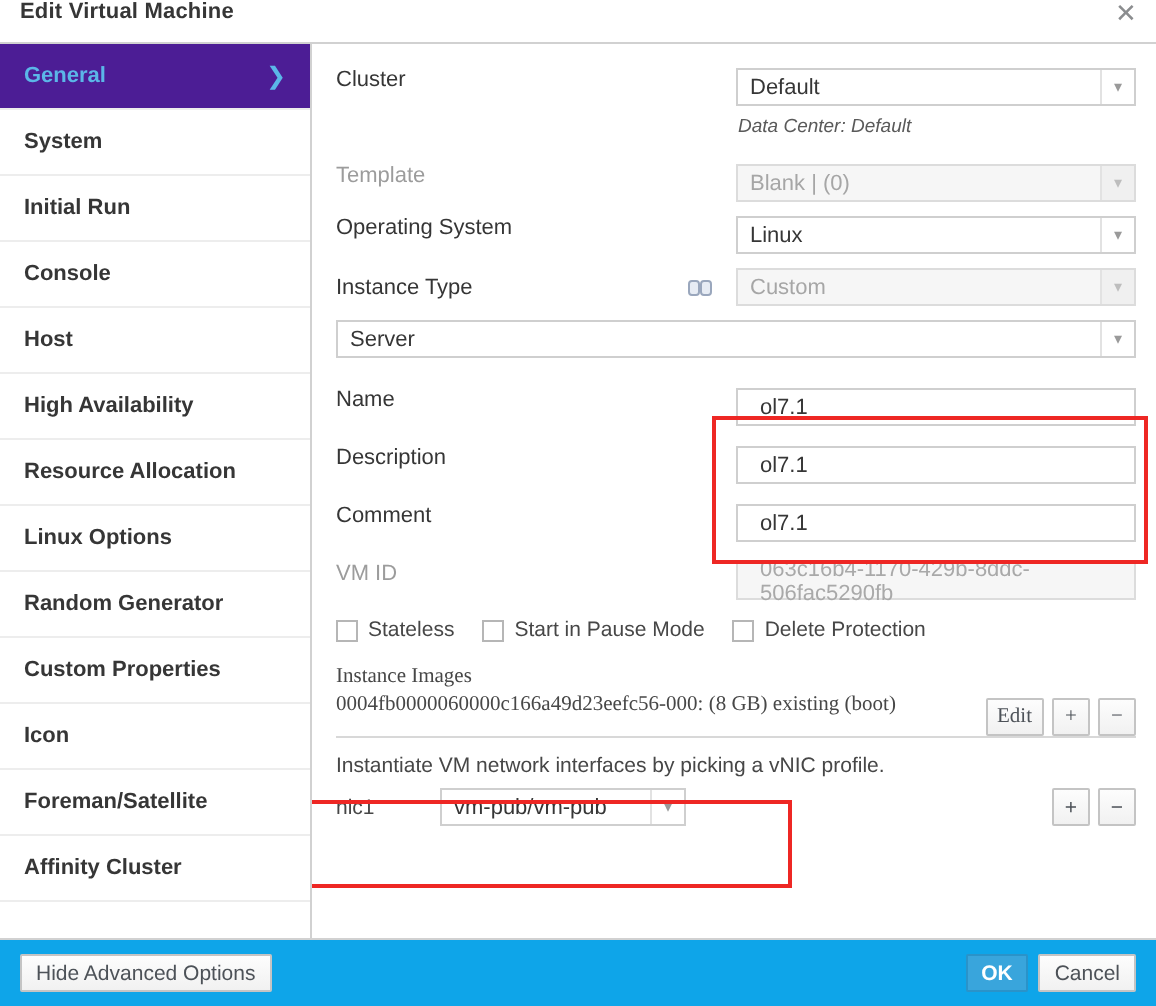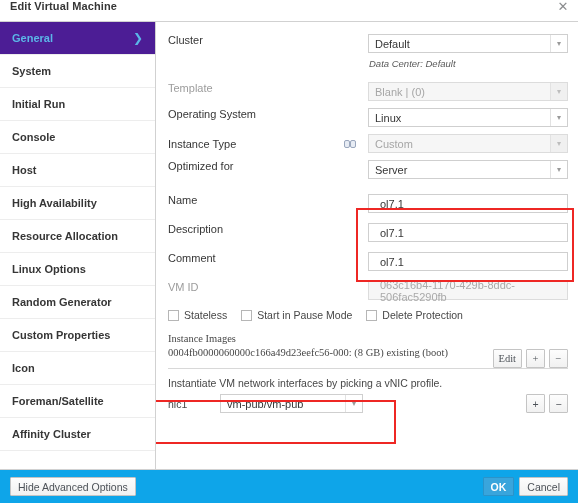--- a/index.html
+++ b/index.html
@@ -236,21 +236,21 @@
   }
 
   
   .nicsec { margin-top: 8px; position: relative; }
   .nicsec .note { font-size: 10.5px; color: #474747; margin-bottom: 5px; }
   .nicrow { display: flex; align-items: center; }
   .nicrow .nlabel {
     width: 52px; flex: 0 0 52px;
     font-size: 10.5px; color: #474747;
   }
-  .nicsel { width: 143px; }
+  .nicsel { width: 123px; }
 
   
   .redbox {
     position: absolute;
     border: 2px solid #ee2724;
     pointer-events: none;
     z-index: 5;
   }
 
   
@@ -385,21 +385,20 @@
         </div>
         <div class="fctl">
           <div class="sel disabled">
             <span>Custom</span>
             <span class="caret">▾</span>
           </div>
         </div>
       </div>
 
       <div class="frow" style="margin-bottom:14px;">
-        <div class="flabel">Optimized for</div>
         <div class="fctl">
           <div class="sel">
             <span>Server</span>
             <span class="caret">▾</span>
           </div>
         </div>
       </div>
 
       <div class="frow" style="margin-bottom:9px;">
         <div class="flabel">Name</div>

